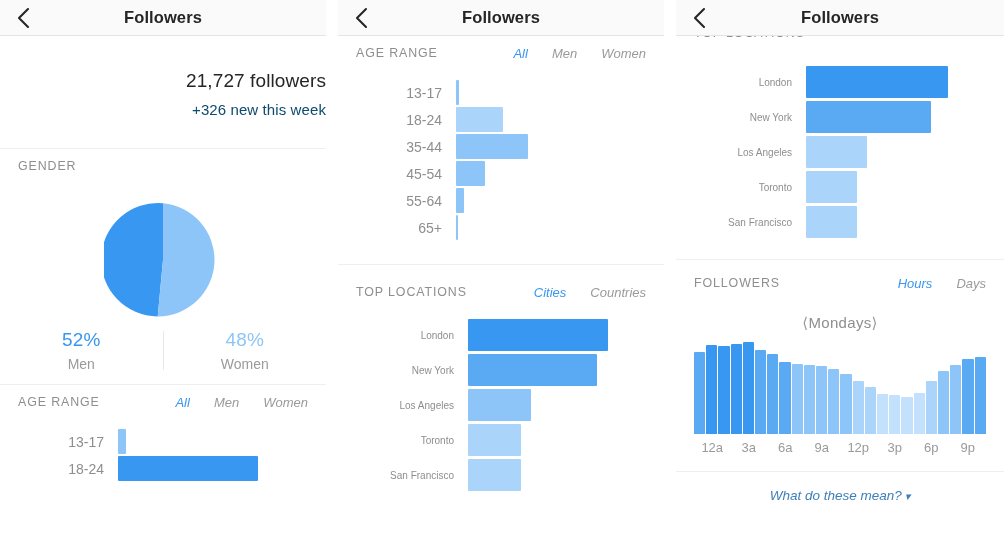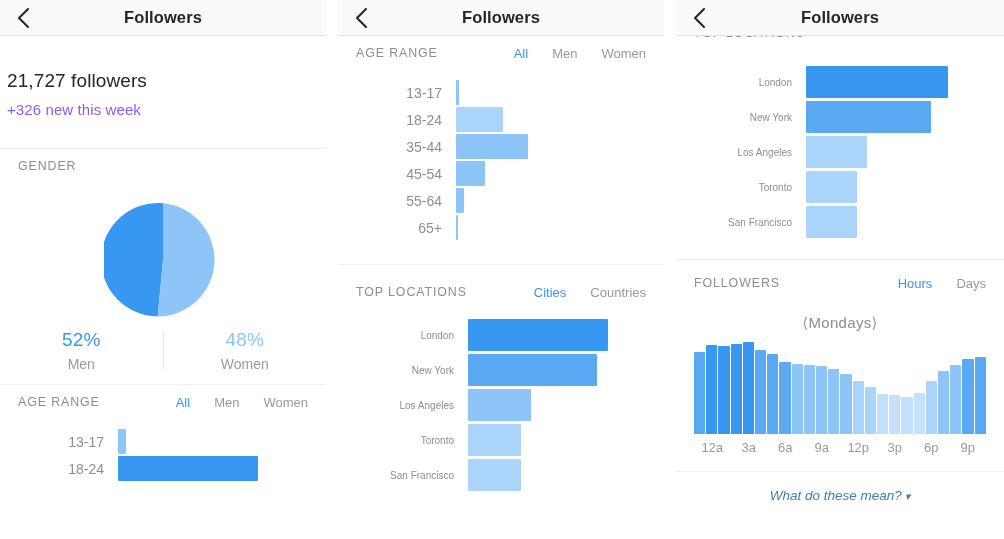--- a/index.html
+++ b/index.html
@@ -34,30 +34,30 @@
 
   
   .sec-head {
     display:flex; align-items:center; padding: 0 18px;
     height: 34px;
   }
   .sec-title {
     font-size: 12.4px; letter-spacing: .9px; color: #8e8e8e; font-weight: 400;
     text-transform: uppercase; flex: 1 1 auto; white-space: nowrap;
   }
-  .seg { display:flex; align-items:flex-start; gap: 24px; }
+  .seg { display:flex; align-items:flex-start; gap: 24px; font-style: italic; }
   .seg-item { font-size: 13px; color: #9a9a9a; cursor:pointer; white-space:nowrap; }
   .seg-item.active { color: #3897f0; }
 
   .divider { height:1px; background:#efefef; margin: 0 0 0 0; }
 
   
-  .count-block { padding: 34px 7px 30px; text-align:left; }
+  .count-block { padding: 34px 0 30px; text-align:right; }
   .count-main { font-size: 19px; color:#262626; letter-spacing:.1px; }
-  .count-sub  { font-size: 15px; color:#8b5cf6; margin-top: 9px; letter-spacing:.1px; }
+  .count-sub  { font-size: 15px; color:#0c4a6e; margin-top: 9px; letter-spacing:.1px; }
 
   
   .pie-wrap { display:flex; justify-content:center; padding: 18px 0 6px; }
   .legend-row { display:flex; align-items:stretch; padding: 4px 0 12px; }
   .legend-cell { flex:1 1 0; text-align:center; }
   .legend-pct { font-size: 19px; letter-spacing:.2px; }
   .legend-pct.men   { color:#3897f0; }
   .legend-pct.women { color:#8dc5f8; }
   .legend-lbl { font-size: 14px; color:#9a9a9a; margin-top: 5px; }
   .legend-sep { width:1px; background:#e8e8e8; margin: 2px 0; }

